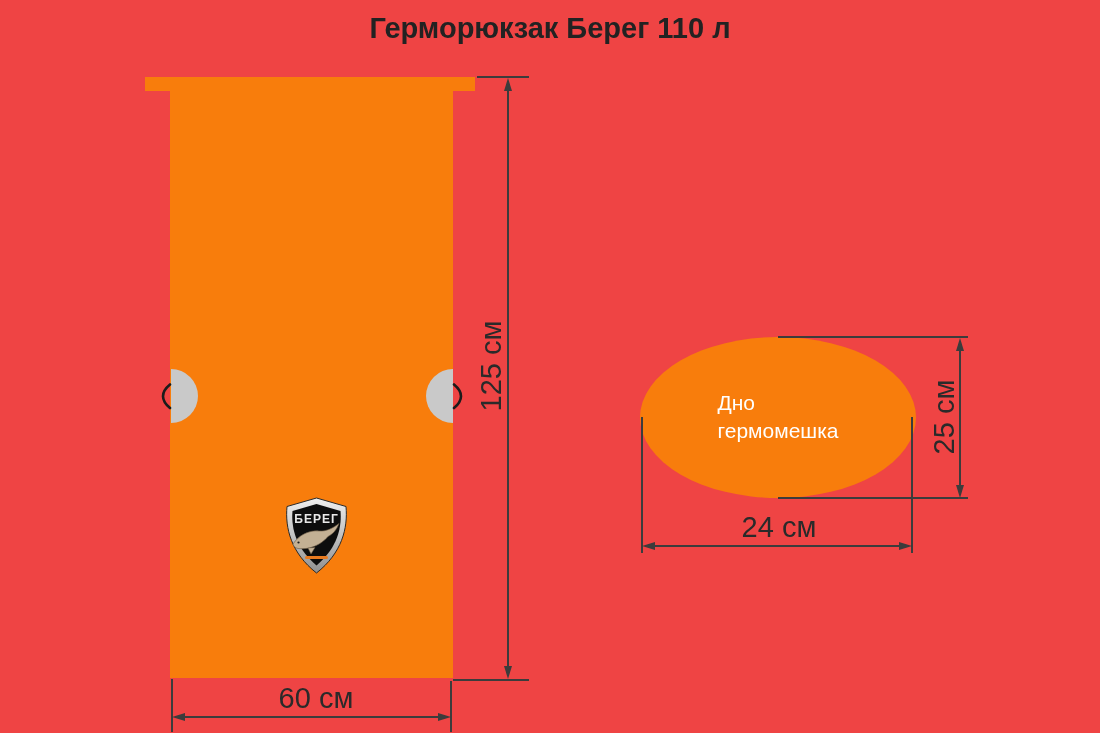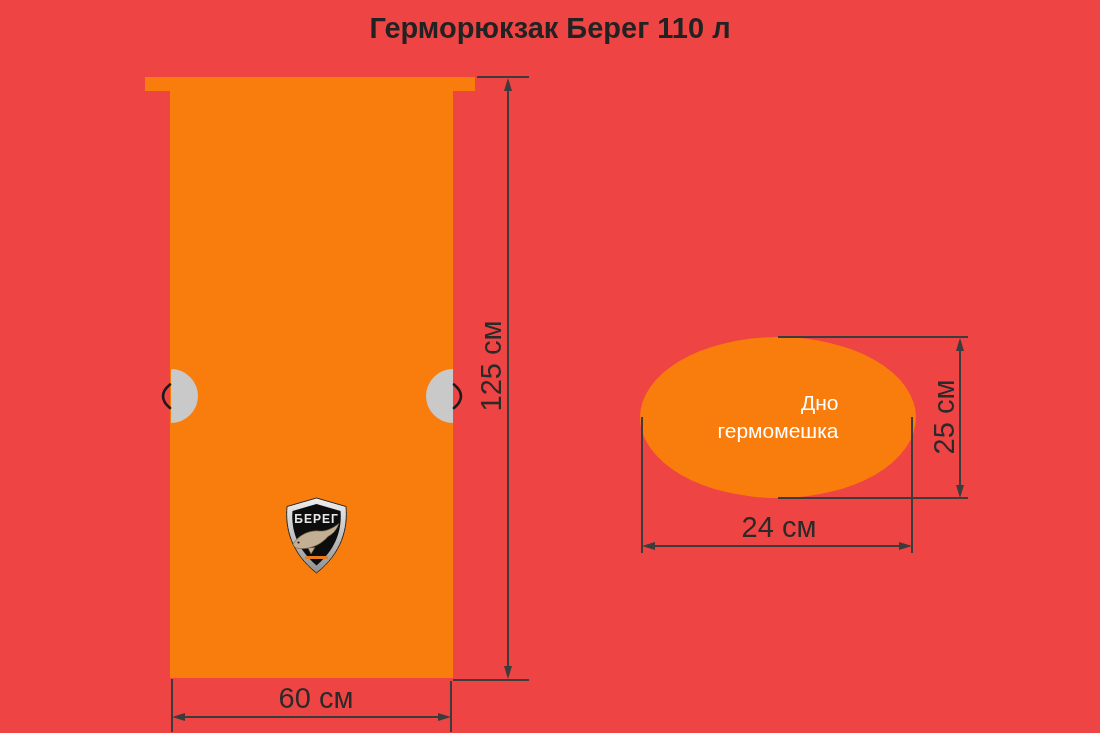--- a/index.html
+++ b/index.html
@@ -64,21 +64,21 @@
     width: 276px; height: 161px;
     border-radius: 50%;
   }
   .ellipse-label {
     position: absolute;
     left: 778px; top: 417px;
     transform: translate(-50%, -50%);
     color: #FFFFFF;
     font-size: 21px;
     line-height: 28px;
-    text-align: right;
+    text-align: left;
     white-space: nowrap;
   }
   .ellipse-label span { display: block; }
   .logo { position: absolute; left: 283px; top: 497px; }
 </style>
 </head>
 <body>
 
 <div class="canvas">
 

